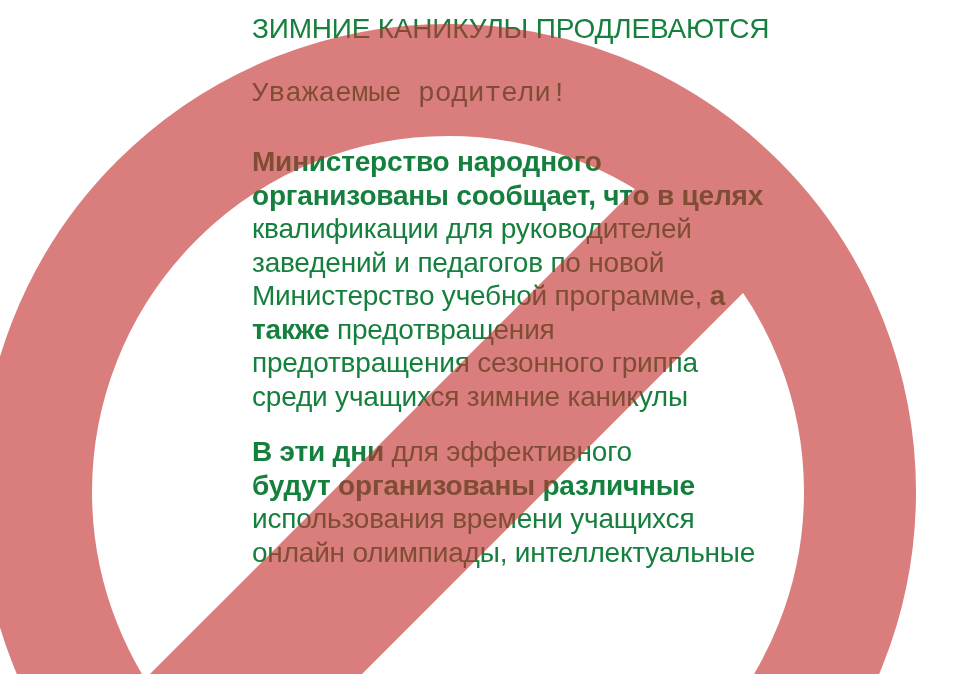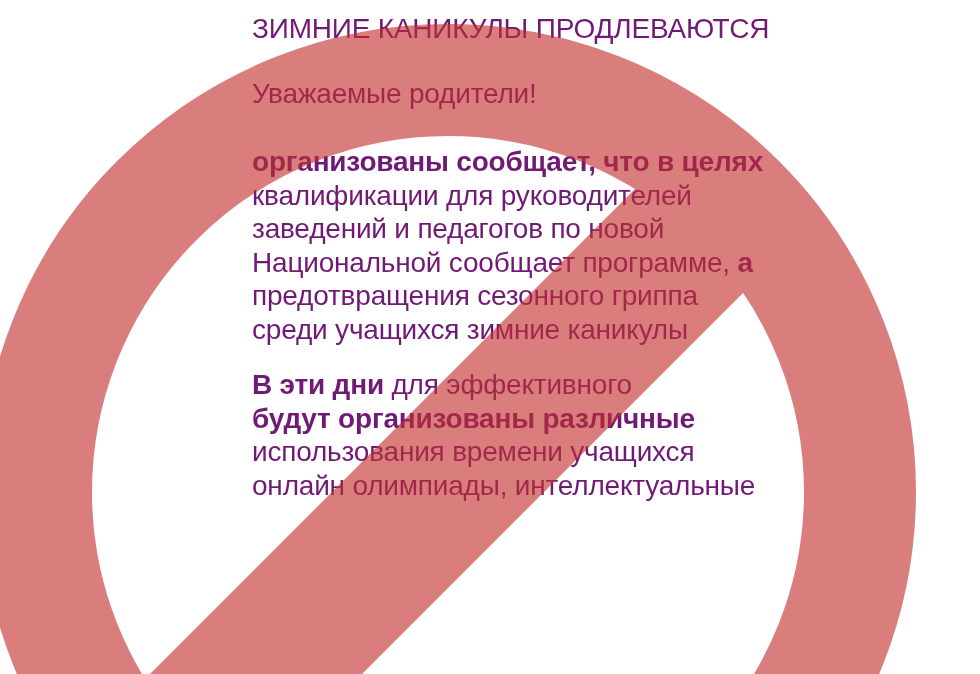--- a/index.html
+++ b/index.html
@@ -11,33 +11,34 @@
     font-family: "Liberation Sans", "DejaVu Sans", sans-serif;
   }
   .page {
     position: absolute; inset: 0;
     background: #ffffff;
   }
   .doc-text {
     position: absolute;
     left: 252px; top: 12px;
     width: 700px;
-    color: #701a75;
+    color: #15803d;
     font-size: 28px;
     line-height: 33.5px;
     letter-spacing: -0.2px;
     white-space: nowrap;
   }
   .doc-title {
     font-weight: 400;
     margin: 0 0 31px 0;
     font-size: 28px;
   }
   .greeting {
     margin: 0 0 35px 0;
+    font-family: Liberation Mono, monospace;
   }
   .para { margin: 0 0 22px 0; }
   .para:last-child { margin-bottom: 11px; }
   .line { display: block; }
   .seg-b { font-weight: 700; }
   .seg-r { font-weight: 400; }
   .no-sign-svg {
     position: absolute; inset: 0;
     pointer-events: none;
   }
@@ -47,24 +48,26 @@
 
 <div class="page">
 
   <div class="doc-text">
     <div class="doc-title">ЗИМНИЕ КАНИКУЛЫ ПРОДЛЕВАЮТСЯ</div>
 
     <div class="greeting">Уважаемые родители!</div>
 
     <div id="paragraphs">
         <div class="para">
+          <span class="line"><span class="seg-b">Министерство народного</span></span>
           <span class="line"><span class="seg-b">организованы сообщает, что в целях</span></span>
           <span class="line"><span class="seg-r">квалификации для руководителей</span></span>
           <span class="line"><span class="seg-r">заведений и педагогов по новой</span></span>
-          <span class="line"><span class="seg-r">Национальной сообщает программе,</span><span class="seg-b"> а</span></span>
+          <span class="line"><span class="seg-r">Министерство учебной программе,</span><span class="seg-b"> а</span></span>
+          <span class="line"><span class="seg-b">также</span><span class="seg-r"> предотвращения</span></span>
           <span class="line"><span class="seg-r">предотвращения сезонного гриппа</span></span>
           <span class="line"><span class="seg-r">среди учащихся зимние каникулы</span></span>
         </div>
         <div class="para">
           <span class="line"><span class="seg-b">В эти дни</span><span class="seg-r"> для эффективного</span></span>
           <span class="line"><span class="seg-b">будут организованы различные</span></span>
           <span class="line"><span class="seg-r">использования времени учащихся</span></span>
           <span class="line"><span class="seg-r">онлайн олимпиады, интеллектуальные</span></span>
         </div>
       </div>

